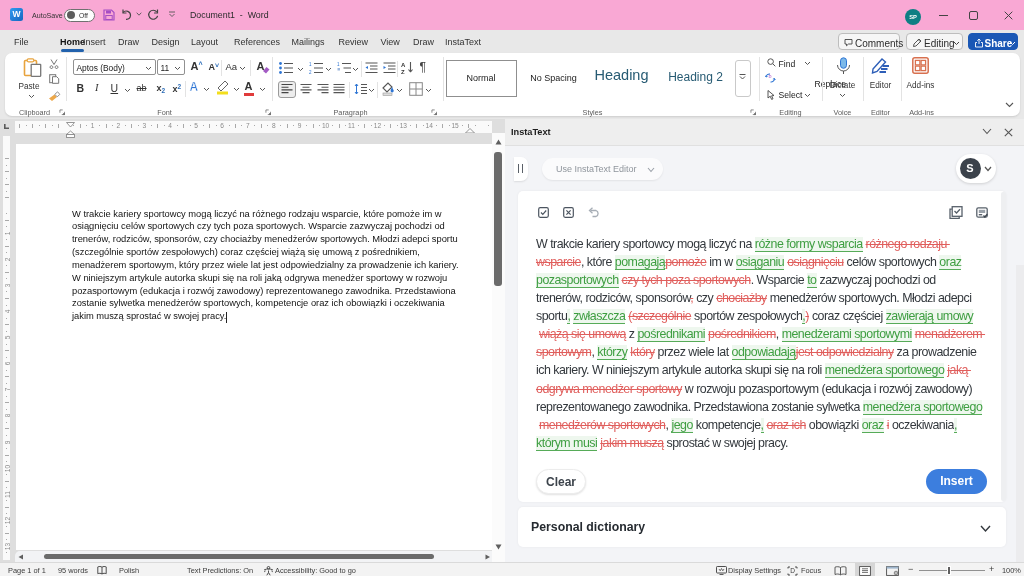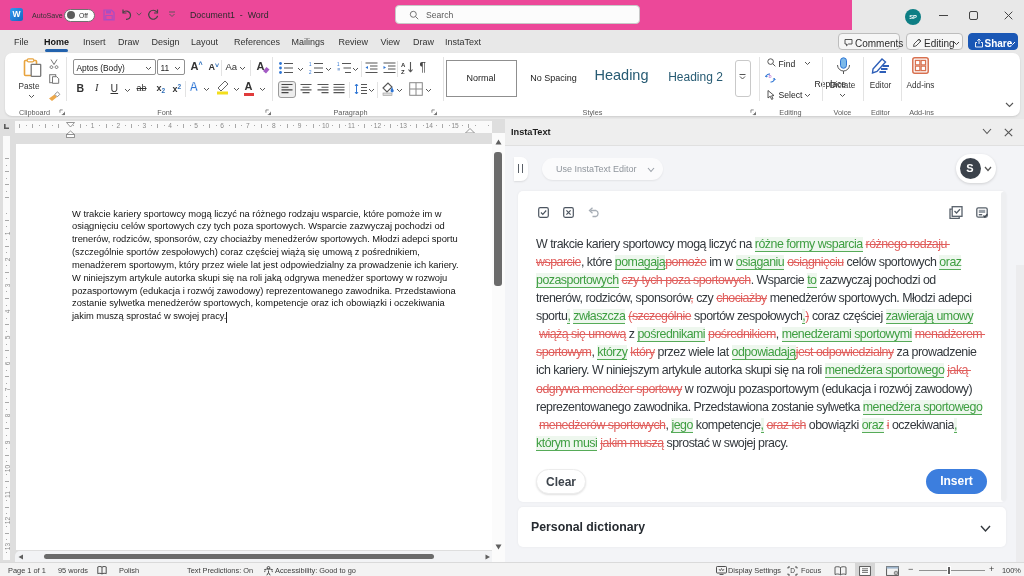--- a/index.html
+++ b/index.html
@@ -1,21 +1,21 @@
 <!DOCTYPE html>
 <html><head>
 <meta charset="utf-8">
 <style>
 * { margin:0; padding:0; box-sizing:border-box; }
 html,body { width:1024px; height:576px; overflow:hidden; }
 body { font-family:"Liberation Sans", sans-serif; }
 #root { position:relative; width:1024px; height:576px; background:#e8e8e8; overflow:hidden; }
 .abs { position:absolute; }
 
-#titlebar { position:absolute; left:0; top:0; width:852px; height:30px; background:#ec4899; }
+#titlebar { position:absolute; left:0; top:0; width:1024px; height:30px; background:#f9a8d4; }
 #wicon { position:absolute; left:10px; top:8px; width:13px; height:13px; border-radius:2.5px; background:linear-gradient(135deg,#2f9bf0 0%,#1765c0 100%); }
 #wicon:after { content:"W"; position:absolute; left:0; top:0; width:13px; height:13px; color:#fff; font-size:8.5px; font-weight:bold; text-align:center; line-height:13px; }
 .tbtext { position:absolute; font-size:7.1px; color:#333; top:11.5px; }
 #autosave-toggle { position:absolute; left:64px; top:8.5px; width:31px; height:13px; border:1px solid #707070; border-radius:7px; background:#fdfdfd; }
 #autosave-knob { position:absolute; left:2px; top:1.5px; width:8px; height:8px; border-radius:50%; background:#5c5c5c; }
 #autosave-off { position:absolute; left:14px; top:2px; font-size:6.8px; color:#333; }
 #doc-title { position:absolute; left:190px; top:10px; font-size:8.8px; color:#2b2b2b; }
 #searchbox { position:absolute; left:395px; top:5px; width:245px; height:19px; background:#fcfcfc; border:1px solid #c8c8c8; border-radius:4px; }
 #searchbox span { position:absolute; left:30px; top:4px; font-size:8.6px; color:#5a5a5a; }
 #avatar-sp { position:absolute; left:905px; top:9px; width:16px; height:16px; border-radius:50%; background:#0e7e84; color:#fff; font-size:5.8px; font-weight:bold; text-align:center; line-height:16px; }
@@ -81,42 +81,35 @@
       </svg>
     <svg class="abs" style="left:147px;top:8.5px;" width="12" height="12" viewBox="0 0 12 12">
         <path d="M9.8 3 A4.5 4.5 0 1 0 10.6 6.8" fill="none" stroke="#444" stroke-width="1.2"></path>
         <path d="M10.5 0.5 V4 H7" fill="none" stroke="#444" stroke-width="1.2"></path>
       </svg>
     <svg class="abs" style="left:168px;top:11px;" width="8" height="7" viewBox="0 0 8 7">
         <path d="M1 1 H7" stroke="#555" stroke-width="0.9"></path>
         <path d="M1.5 3 L4 5.5 L6.5 3" fill="none" stroke="#555" stroke-width="0.9"></path>
       </svg>
     <span id="doc-title">Document1&nbsp;&nbsp;-&nbsp;&nbsp;Word</span>
-    <div id="searchbox">
-      <svg class="abs" style="left:13px;top:4px;" width="11" height="11" viewBox="0 0 11 11">
-          <circle cx="4.3" cy="4.3" r="3" fill="none" stroke="#666" stroke-width="0.9"></circle>
-          <line x1="6.6" y1="6.6" x2="9.2" y2="9.2" stroke="#666" stroke-width="0.9"></line>
-        </svg>
-      <span>Search</span>
-    </div>
     <div id="avatar-sp">SP</div>
     <svg class="abs" style="left:939px;top:14.5px;" width="9" height="1.5" viewBox="0 0 9 1.5">
         <rect width="9" height="1.1" fill="#444"></rect>
       </svg>
     <svg class="abs" style="left:969px;top:10.5px;" width="9" height="9" viewBox="0 0 9 9">
         <rect x="0.5" y="0.5" width="8" height="8" rx="1.5" fill="none" stroke="#444" stroke-width="1"></rect>
       </svg>
     <svg class="abs" style="left:1004px;top:10.5px;" width="9" height="9" viewBox="0 0 9 9">
         <path d="M0.7 0.7 L8.3 8.3 M8.3 0.7 L0.7 8.3" stroke="#444" stroke-width="1"></path>
       </svg>
   </div>
 
   <div id="tabrow">
     <span class="tab" style="left:14px;">File</span>
-    <span class="tab" id="tab-home" style="left:44px;">Home</span>
+    <span class="tab" id="tab-home" style="left:60px;">Home</span>
     <span class="tab" style="left:83px;">Insert</span>
     <span class="tab" style="left:118px;">Draw</span>
     <span class="tab" style="left:151.5px;">Design</span>
     <span class="tab" style="left:191px;">Layout</span>
     <span class="tab" style="left:234px;text-align:right;">References</span>
     <span class="tab" style="left:291.5px;">Mailings</span>
     <span class="tab" style="left:338.5px;">Review</span>
     <span class="tab" style="left:380.5px;">View</span>
     <span class="tab" style="left:413px;">Draw</span>
     <span class="tab" style="left:445px;">InstaText</span>

